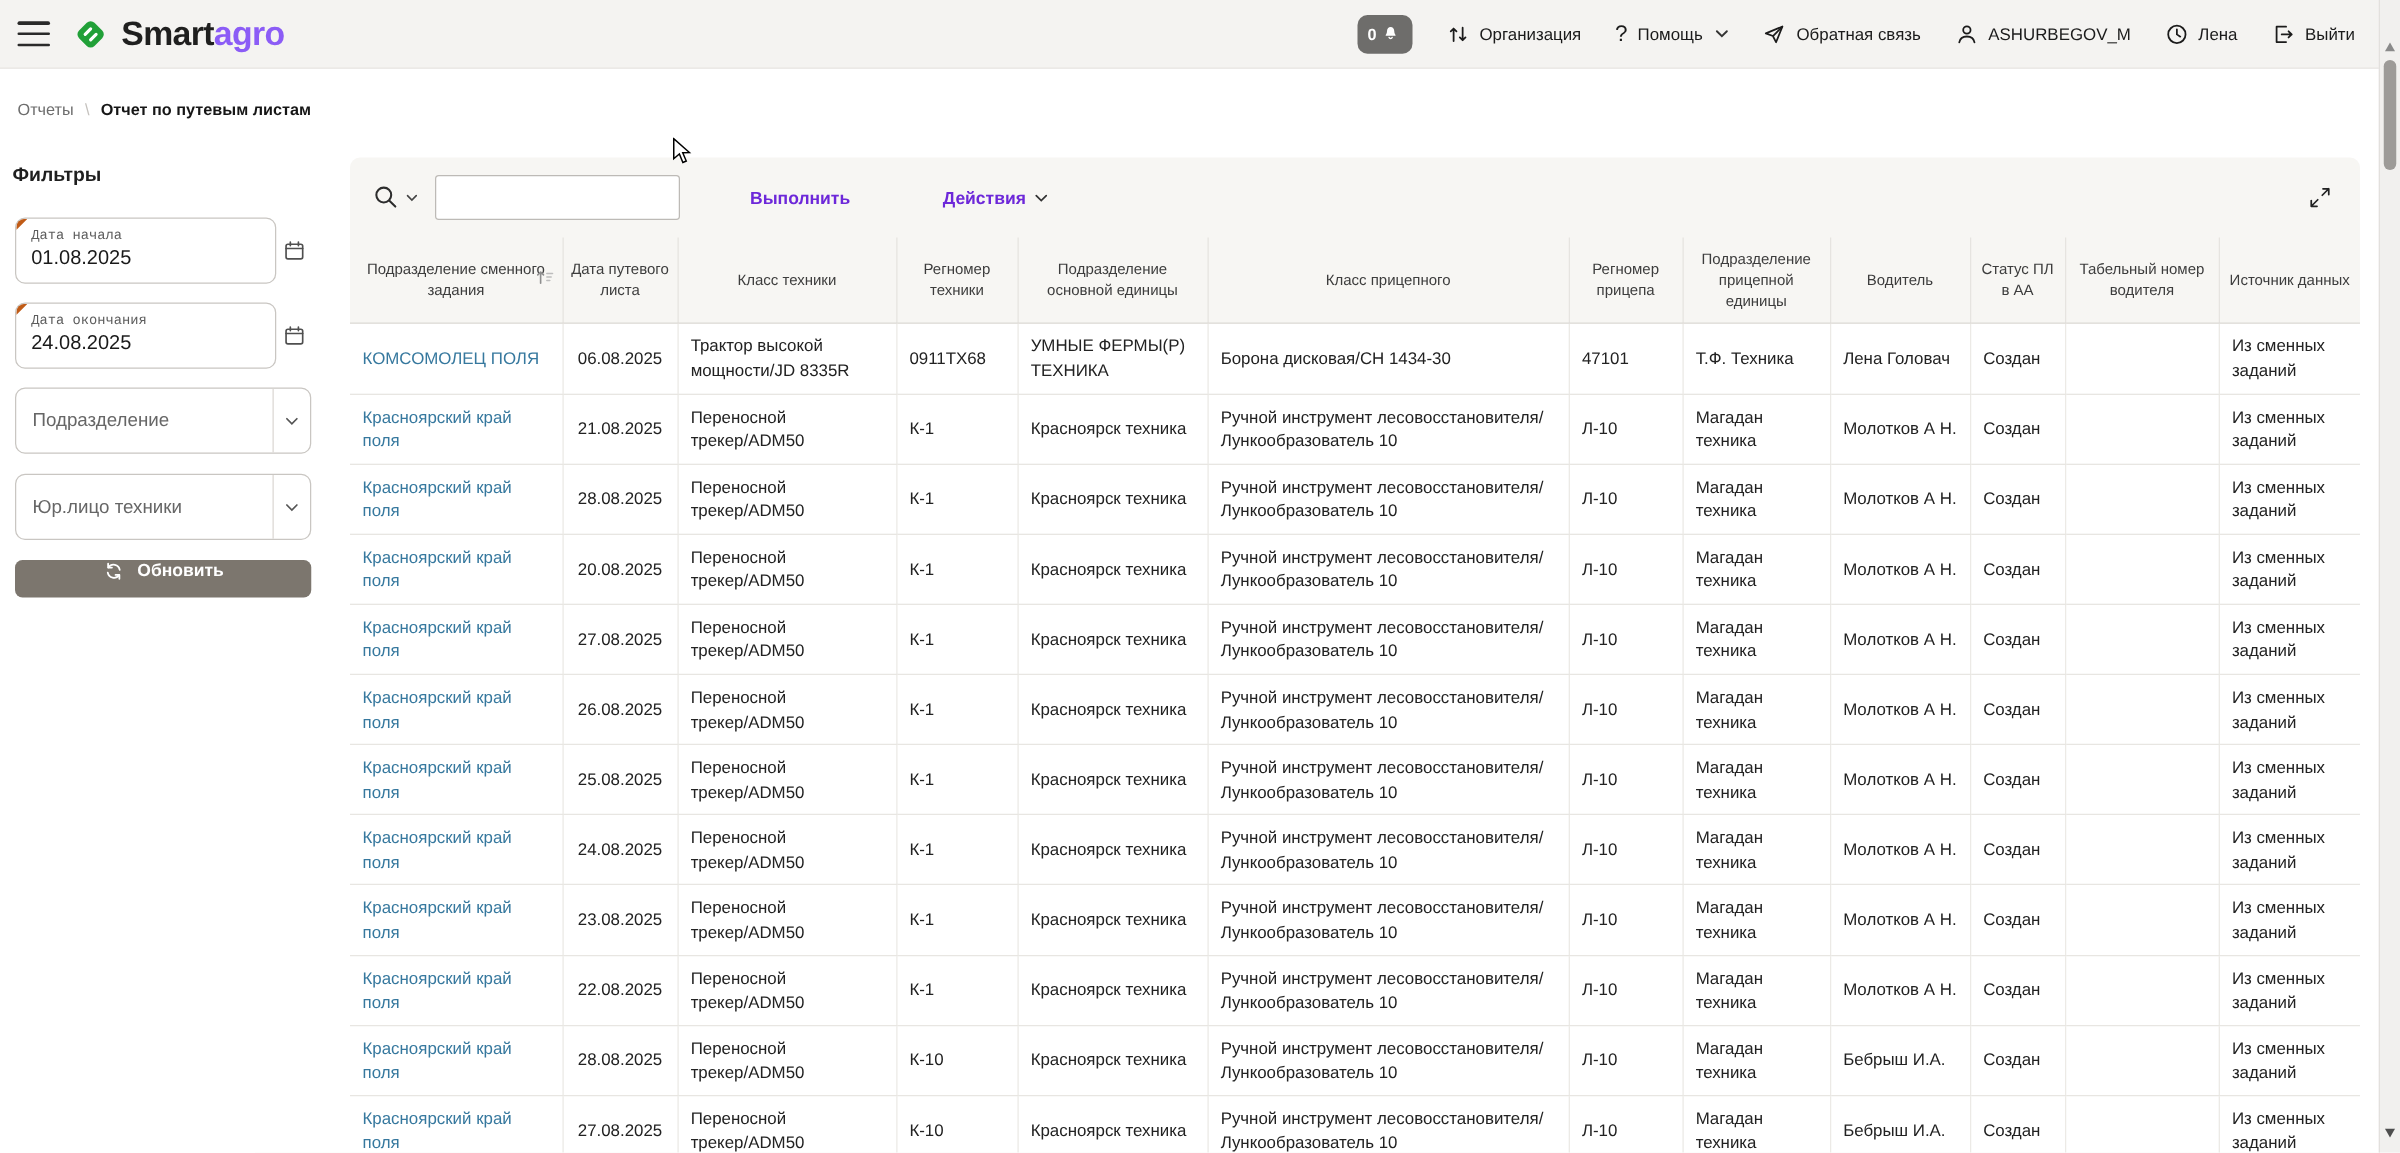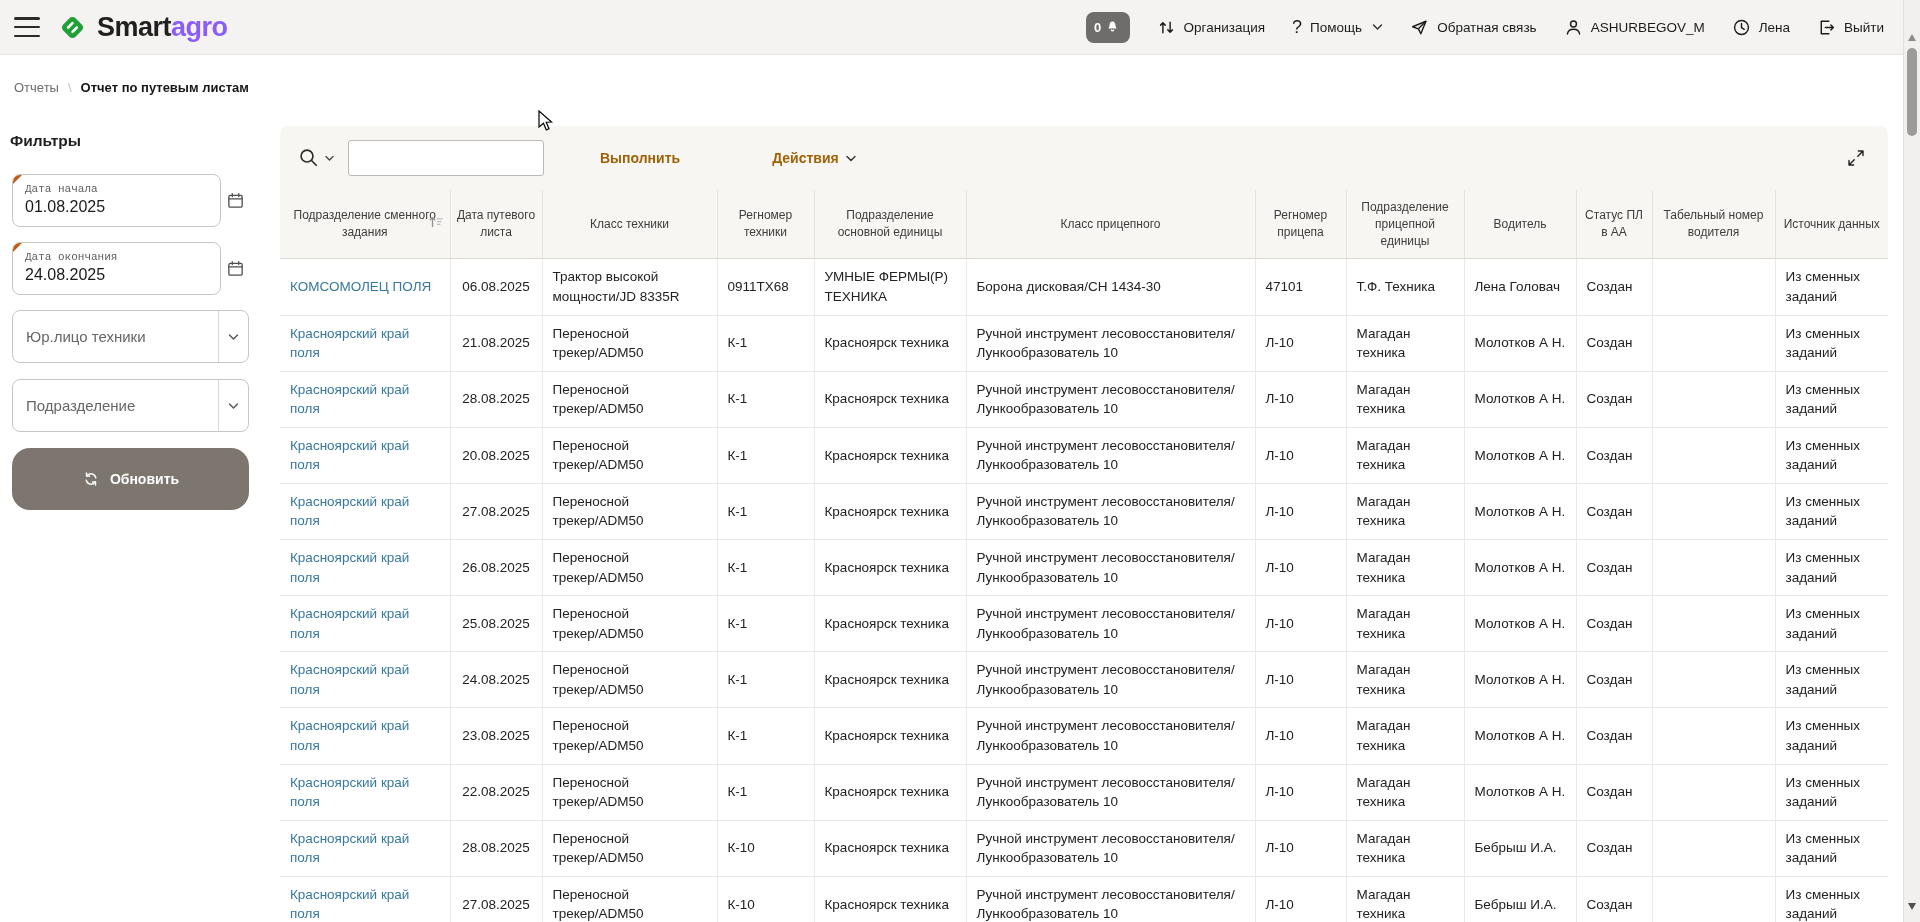--- a/index.html
+++ b/index.html
@@ -38,34 +38,34 @@
   .corner { position:absolute; left:0; top:0; width:0; height:0;
     border-top:9px solid #c05b16; border-right:9px solid transparent; border-top-left-radius:7px; }
   .flabel { font-size:11px; color:#5d5d5d;font-family:Liberation Mono, monospace; }
   .fvalue { font-size:16px; color:#1a1a1a; margin-top:3px; }
   .cal-btn { width:28px; height:34px; display:flex; align-items:center; justify-content:center; cursor:pointer; }
   .select { position:relative; width:237px; height:53px; background:#fff; border:1px solid #c9c6c2;
     border-radius:8px; display:flex; align-items:center; margin-bottom:16px; cursor:pointer; }
   .select .placeholder { font-size:15px; color:#666; padding-left:13px; }
   .select .chev-box { position:absolute; right:0; top:0; bottom:0; width:30px;
     border-left:1px solid #dbd8d4; display:flex; align-items:center; justify-content:center; }
-  .refresh-btn { width:237px; height:62px; background:#7c766e; border:none; border-radius:18px;
-    color:#fff; font-size:14px; font-weight:700; display:flex; align-items:center; justify-content:center;
+  .refresh-btn { width:237px; height:30px; background:#7c766e; border:none; border-radius:6px;
+    color:#fff; font-size:14px; font-weight:700; display:flex; align-items:flex-start; justify-content:center;
     gap:10px; cursor:pointer; font-family:inherit; }
 
   
   .panel { position:absolute; left:280px; top:126px; width:1608px; height:796px;
     background:#f7f6f3; border-radius:8px 8px 0 0; overflow:hidden; }
   .toolbar { height:64px; display:flex; align-items:center; padding:0 18px; }
   .search-group { display:flex; align-items:center; gap:5px; cursor:pointer; }
   .search-input { width:196px; height:36px; margin-left:14px; border:1px solid #bdbab6;
     border-radius:3px; background:#fff; font-size:14px; padding:0 10px; font-family:inherit; }
-  .tbtn { font-size:14px; font-weight:700; color:#a16207; cursor:pointer; display:flex; align-items:center; gap:7px;padding-left:32px; }
+  .tbtn { font-size:14px; font-weight:700; color:#6d28d9; cursor:pointer; display:flex; align-items:center; gap:7px;padding-left:32px; }
   .tbtn.execute { margin-left:24px; }
-  .tbtn.actions { margin-left:60px; }
+  .tbtn.actions { margin-left:42px; }
   .expand-btn { margin-left:auto; cursor:pointer; display:flex; align-items:center; padding-right:4px; }
 
   
   table.report { border-collapse:collapse; table-layout:fixed; width:1608px; }
   table.report th { font-size:12px; font-weight:400; color:#3d3d3d; text-align:center; vertical-align:middle;
     padding:9px 4px; height:58px; border-right:1px solid #e6e4e0; border-bottom:1px solid #dcd9d5;
     position:relative; line-height:1.4; cursor:pointer; }
   table.report th:last-child { border-right:none; }
   .sorticon { position:absolute; right:6px; top:50%; transform:translateY(-50%); }
   table.report td { background:#fff; font-size:13.5px; color:#222; vertical-align:middle;
@@ -196,30 +196,30 @@
     </div>
     <div class="cal-btn">
       <svg class="ic" width="19" height="19" viewBox="0 0 20 20" fill="none" stroke="#4f4f4f" stroke-width="1.4" stroke-linecap="round">
         <rect x="3" y="4.6" width="14" height="12.4" rx="1.6"></rect>
           <path d="M3 8.2h14M6.6 2.8v3M13.4 2.8v3"></path>
       </svg>
     </div>
   </div>
 
   <div class="select">
-    <span class="placeholder">Юр.лицо техники</span>
+    <span class="placeholder">Подразделение</span>
     <span class="chev-box">
       <svg class="ic" width="11" height="8" viewBox="0 0 11 8" fill="none" stroke="#555" stroke-width="1.4" stroke-linecap="round">
           <path d="M1.5 2 5.5 6 9.5 2"></path>
         </svg>
     </span>
   </div>
 
   <div class="select">
-    <span class="placeholder">Подразделение</span>
+    <span class="placeholder">Юр.лицо техники</span>
     <span class="chev-box">
       <svg class="ic" width="11" height="8" viewBox="0 0 11 8" fill="none" stroke="#555" stroke-width="1.4" stroke-linecap="round">
           <path d="M1.5 2 5.5 6 9.5 2"></path>
         </svg>
     </span>
   </div>
 
   <button class="refresh-btn">
     <svg class="ic" width="18" height="18" viewBox="0 0 20 20" fill="none" stroke="#fff" stroke-width="1.6" stroke-linecap="round" stroke-linejoin="round">
       <path d="M15.3 8.7A5.5 5.5 0 0 0 5.3 6.6"></path>

